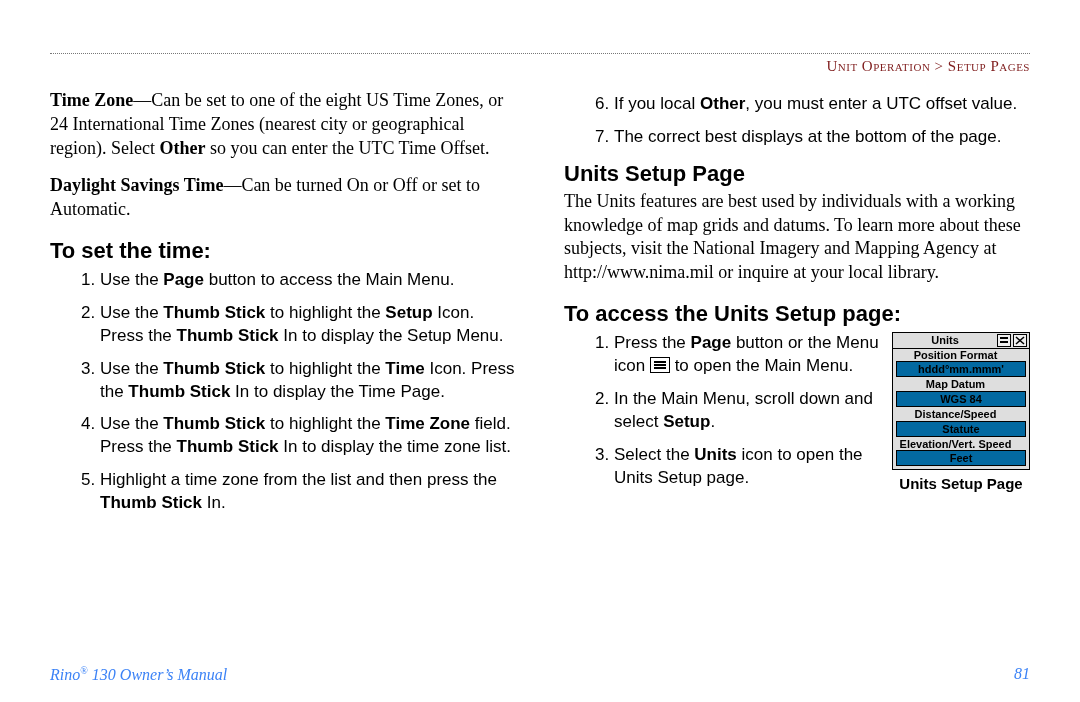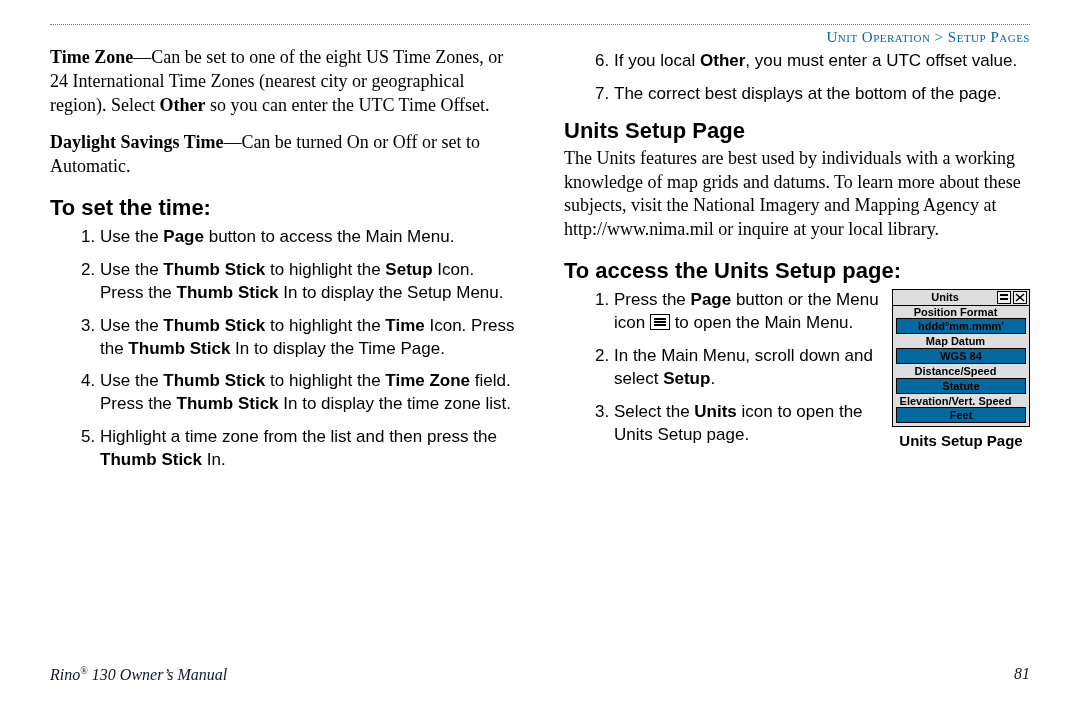--- a/index.html
+++ b/index.html
@@ -17,26 +17,27 @@
     position: relative;
   }
   .breadcrumb-rule {
     border-top: 1px dotted #777;
     padding-top: 4px;
     text-align: right;
     font-family: Georgia, "Times New Roman", serif;
     font-variant: small-caps;
     letter-spacing: 0.5px;
     font-size: 15px;
-    color: #0369a1;
+    color: #7f1d1d;
+    margin-top: 29px;
   }
   .columns {
     display: flex;
     column-gap: 48px;
-    margin-top: 0;
+    margin-top: 14px;
   }
   .col {
     flex: 1 1 0;
     min-width: 0;
     font-size: 18px;
     line-height: 1.32;
   }
   .serif  { font-family: "Times New Roman", Times, serif; }
   .b      { font-weight: bold; }
   p.para  { margin: 0 0 14px 0; }
@@ -114,21 +115,21 @@
     font-size: 15px;
     margin-top: 4px;
   }
   .footer {
     position: absolute;
     left: 50px; right: 50px; bottom: 18px;
     display: flex;
     font-family: Georgia, "Times New Roman", serif;
     font-style: italic;
     font-size: 16px;
-    color: #0f172a;
+    color: #3b82f6;
   }
   .footer .pnum { margin-left: auto; font-style: italic; }
   .menu-icon {
     display: inline-block;
     width: 18px; height: 14px;
     border: 1.5px solid #000;
     vertical-align: -2px;
     position: relative;
     background:#fff;
   }

